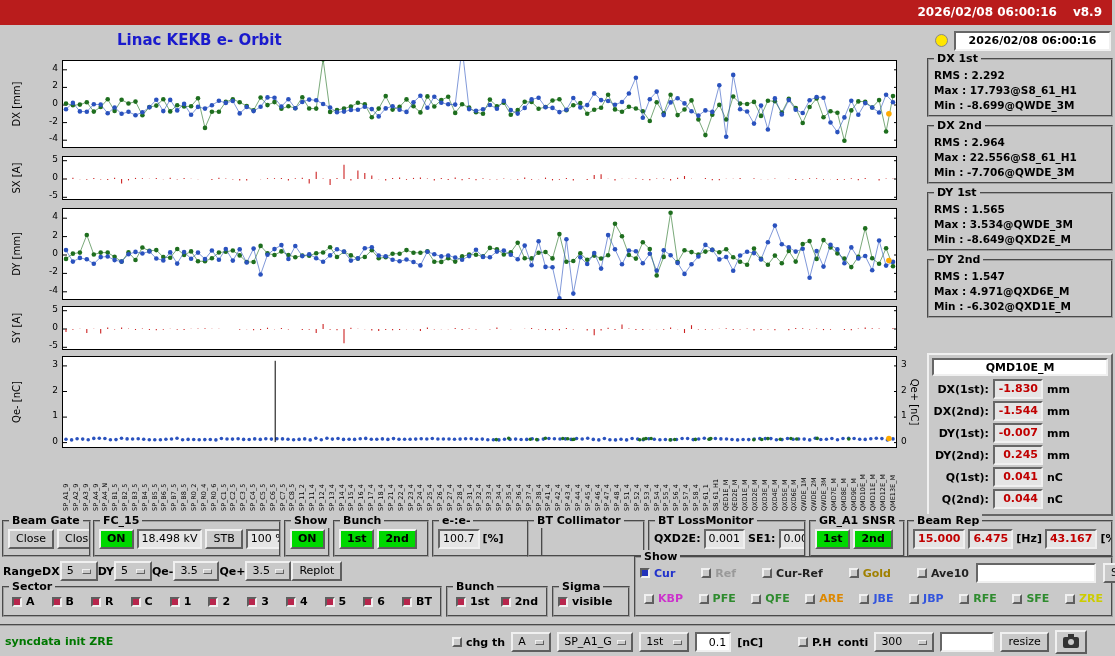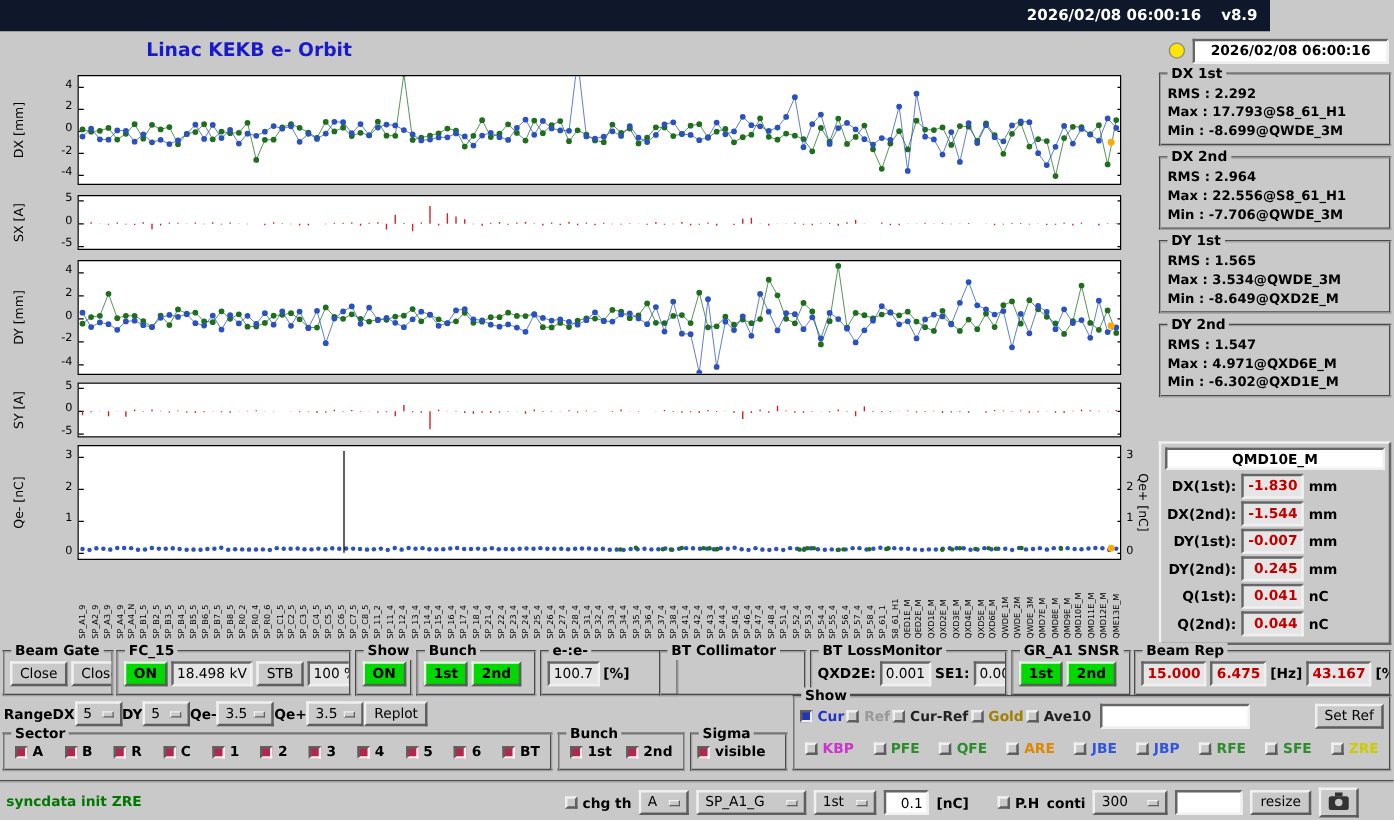--- a/index.html
+++ b/index.html
@@ -1,18 +1,18 @@
 <!DOCTYPE html>
 <html><head>
 <meta charset="utf-8">
 <style>
 *{box-sizing:border-box;margin:0;padding:0}
 body{width:1115px;height:656px;position:relative;background:#c9c9c9;
  font-family:"DejaVu Sans","Liberation Sans",sans-serif;font-size:11px;color:#000;overflow:hidden}
-.topbar{position:absolute;top:0;left:0;width:1016px;height:25px;background:#0f172a}
+.topbar{position:absolute;top:0;left:0;width:1112px;height:25px;background:#b91c1c}
 .topbar-text{position:absolute;right:10px;top:5px;color:#fff;font-size:12px;font-weight:bold;white-space:nowrap}
 .topbar-text .ver{margin-left:16px}
 .page-title{position:absolute;left:117px;top:31px;color:#1a1acd;font-size:15px;font-weight:bold}
 
 #plots{position:absolute;left:0;top:0;width:1115px;height:656px}
 .plotbox{position:absolute;background:#fff;border:1px solid #000}
 .ylab{position:absolute;left:16px;transform:translate(-50%,-50%) rotate(-90deg);font-size:10px;white-space:nowrap}
 .ylabR{position:absolute;left:914px;transform:translate(-50%,-50%) rotate(90deg);font-size:10px;white-space:nowrap}
 .tick{position:absolute;left:34px;width:24px;text-align:right;font-size:9px;line-height:13px}
 .tickR{position:absolute;left:901px;width:18px;text-align:left;font-size:9px;line-height:13px}
@@ -57,21 +57,21 @@
 #f-btcoll{left:527px;width:118px}
 #f-btloss{left:648px;width:158px}
 #f-grsnsr{left:809px;width:96px}
 #f-beamrep{left:907px;width:206px}
 #rangerow{position:absolute;left:3px;top:558px;height:26px;display:flex;align-items:center;gap:0}
 #f-sector{left:2px;width:440px}
 #f-bunch2{left:446px;width:102px}
 #f-sigma{left:552px;width:78px}
 #f-show{left:634px;top:556px;height:61px;width:479px}
 #showrow1{position:absolute;left:4px;top:5px;right:4px;display:flex;align-items:center;gap:7px}
-#showrow1cbs{display:flex;gap:2px;}
+#showrow1cbs{display:flex;gap:26px;}
 #showrow2cbs{position:absolute;left:8px;right:8px;top:34px;display:flex;justify-content:space-between;align-items:center}
 .refinput{width:120px}
 .setref{margin-left:auto}
 .statusbar{position:absolute;left:0;top:624px;width:1115px;height:32px;border-top:2px groove #9e9e9e}
 .sb-msg{position:absolute;left:5px;top:9px;color:#007700;font-weight:bold}
 .sb-group{position:absolute;display:flex;align-items:center;gap:6px;top:4px;height:24px}
 #sbg1{left:452px}
 #sbg2{left:798px}
 .inp{background:#fff;border:2px solid;border-color:#666 #f0f0f0 #f0f0f0 #666;font-family:inherit;font-size:11px;padding:1px 3px;height:20px}
 .cambtn{display:inline-flex;align-items:center;justify-content:center;width:32px;height:24px}
@@ -1469,21 +1469,21 @@
     <span class="sb-msg">syncdata init ZRE</span>
     <div class="sb-group" id="sbg1">
       <label class="ck">
           <span class="cb"></span>
           <span class="cklab">chg th</span>
         </label>
       <span class="opt" style="width:40px">
           <span>A</span>
           <span class="optbar"></span>
         </span>
-      <span class="opt" style="width:88px">
+      <span class="opt" style="width:76px">
           <span>SP_A1_G</span>
           <span class="optbar"></span>
         </span>
       <span class="opt" style="width:50px">
           <span>1st</span>
           <span class="optbar"></span>
         </span>
       <input class="inp" style="width: 36px; text-align: right;" value="0.1">
       <span class="blab">[nC]</span>
     </div>

